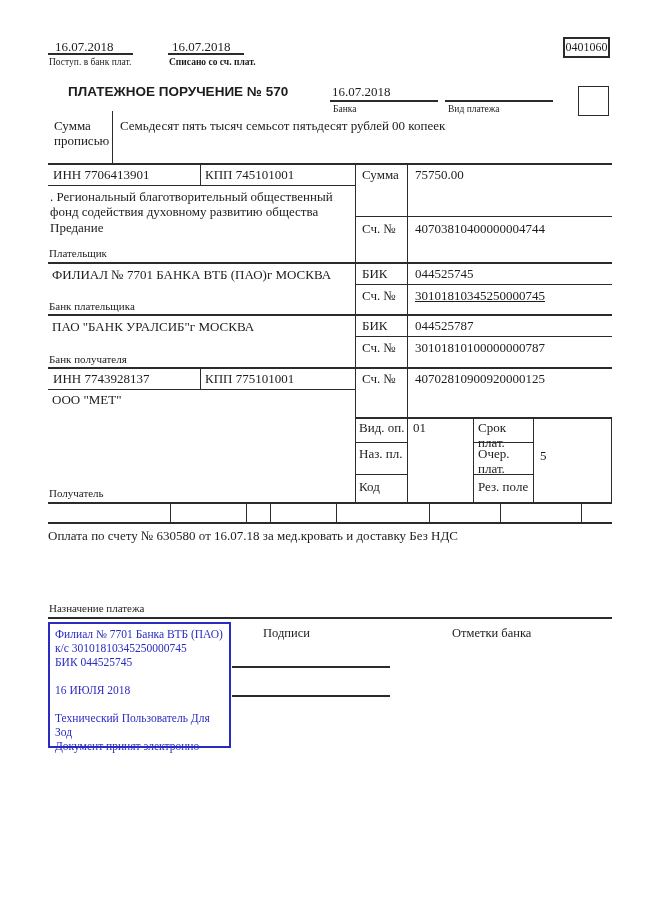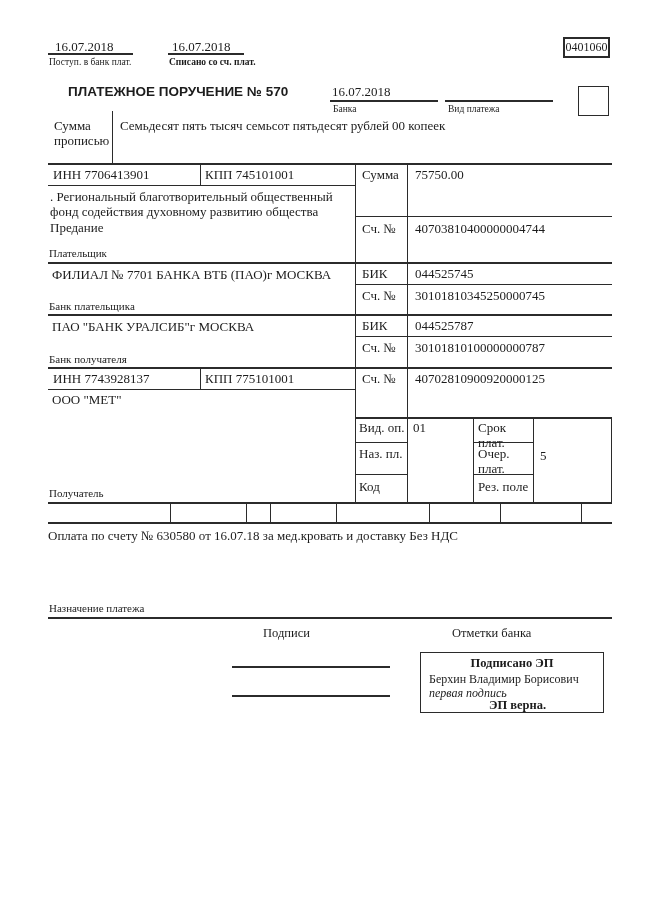--- a/index.html
+++ b/index.html
@@ -73,21 +73,21 @@
   <div class="hl" style="left:355px; top:216px; width:257px;"></div>
   <div class="t" style="left:362px; top:221px;">Сч. №</div>
   <div class="t" style="left:415px; top:221px;">40703810400000004744</div>
   <div class="hl2" style="left:48px; top:262px; width:564px;"></div>
 
   <div class="t" style="left:52px; top:267px;">ФИЛИАЛ № 7701 БАНКА ВТБ (ПАО)г МОСКВА</div>
   <div class="t" style="left:362px; top:266px;">БИК</div>
   <div class="t" style="left:415px; top:266px;">044525745</div>
   <div class="hl" style="left:355px; top:284px; width:257px;"></div>
   <div class="t" style="left:362px; top:288px;">Сч. №</div>
-  <div class="t" style="left:415px; top:288px;">30101810345250000745</div>
+  <div class="t" style="left:415px; top:288px;text-decoration:underline;">30101810345250000745</div>
   <div class="md" style="left:49px; top:300px;">Банк плательщика</div>
   <div class="hl2" style="left:48px; top:314px; width:564px;"></div>
 
   <div class="t" style="left:52px; top:319px;">ПАО "БАНК УРАЛСИБ"г МОСКВА</div>
   <div class="t" style="left:362px; top:318px;">БИК</div>
   <div class="t" style="left:415px; top:318px;">044525787</div>
   <div class="hl" style="left:355px; top:336px; width:257px;"></div>
   <div class="t" style="left:362px; top:340px;">Сч. №</div>
   <div class="t" style="left:415px; top:340px;">30101810100000000787</div>
   <div class="md" style="left:49px; top:353px;">Банк получателя</div>
@@ -130,26 +130,30 @@
   <div class="vl" style="left:270px; top:503px; height:19px;"></div>
   <div class="vl" style="left:336px; top:503px; height:19px;"></div>
   <div class="vl" style="left:429px; top:503px; height:19px;"></div>
   <div class="vl" style="left:500px; top:503px; height:19px;"></div>
   <div class="vl" style="left:581px; top:503px; height:19px;"></div>
 
   <div class="t" style="left:48px; top:528px;">Оплата по счету № 630580 от 16.07.18 за мед.кровать и доставку Без НДС</div>
   <div class="md" style="left:49px; top:602px;">Назначение платежа</div>
   <div class="hl2" style="left:48px; top:617px; width:564px;"></div>
 
+  <div class="blue-box" style="left:48px; top:622px; width:183px; height:126px;">
+    <div class="blue-line">Филиал № 7701 Банка ВТБ (ПАО)</div>
+    <div class="blue-line">к/с 30101810345250000745</div>
+    <div class="blue-line">БИК 044525745</div>
+    <div class="blue-line"></div>
+    <div class="blue-line">16 ИЮЛЯ 2018</div>
+    <div class="blue-line"></div>
+    <div class="blue-line">Технический Пользователь Для Зод</div>
+    <div class="blue-line">Документ принят электронно</div>
+  </div>
 
   <div class="t" style="left:263px; top:626px; font-size:12.5px;">Подписи</div>
   <div class="t" style="left:452px; top:626px; font-size:12.5px;">Отметки банка</div>
   <div class="hl2" style="left:232px; top:666px; width:158px;"></div>
   <div class="hl2" style="left:232px; top:695px; width:158px;"></div>
 
-  <div class="box-thin" style="left:420px; top:652px; width:184px; height:61px;">
-    <div class="stamp-line b center" style="left:0; right:0; top:3px; font-size:12.5px;">Подписано ЭП</div>
-    <div class="stamp-line" style="left:8px; top:19px;">Берхин Владимир Борисович</div>
-    <div class="stamp-line" style="left:8px; top:33px; font-style:italic;">первая подпись</div>
-    <div class="stamp-line b" style="left:68px; top:45px; font-size:12.5px;">ЭП верна.</div>
-  </div>
 
 </div>
 
 </body></html>

